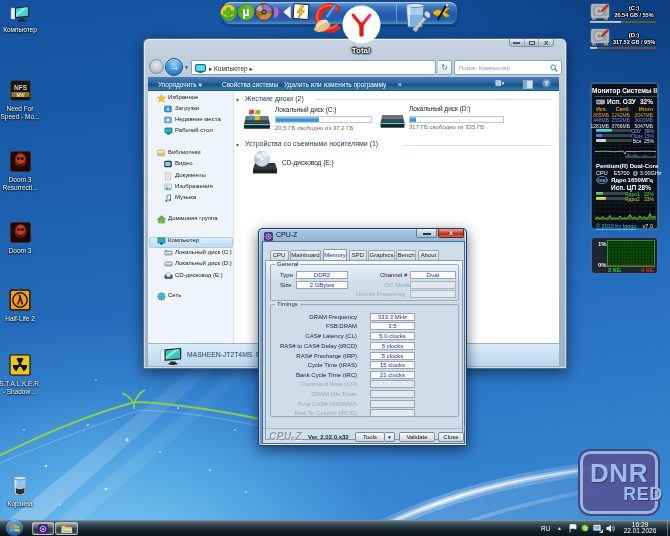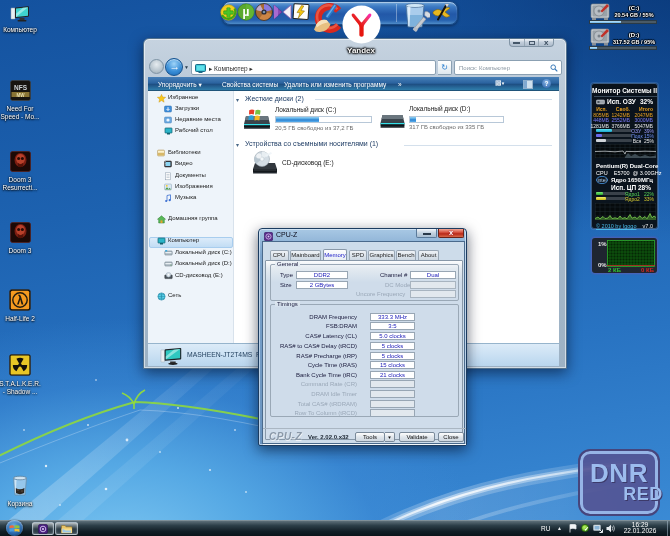--- a/index.html
+++ b/index.html
@@ -224,21 +224,21 @@
    <path d="M13,8 A5,5 0 0 1 21,8 L19,11 L15,11 Z" fill="#d8dce2" stroke="#8a9098" stroke-width="0.5"></path>
    <rect x="14.8" y="26" width="4.4" height="3.5" rx="1" fill="#b8bcc4"></rect>
         </g>
   </svg>
   <svg class="dkic" style="left:432px;top:3px" width="20" height="19" viewBox="0 0 20 19">
    <path d="M1,9 Q5,4.5 10,8 Q15,3 18,5 L13,9 L18,13 Q13,16 10,11 Q5,15 1,10.5 Z" fill="#e8b820" stroke="#8a6a08" stroke-width="0.6"></path>
    <rect x="9" y="0.5" width="2" height="18" rx="1" fill="#18140e" transform="rotate(30 10 9.5)"></rect>
    <path d="M13,1 L17,1 L15,4 Z" fill="#e8e8e8" stroke="#888" stroke-width="0.4"></path>
   </svg>
  </div>
- <div id="ylabel" style="position:absolute;left:320px;top:46px;z-index:33;width:82px;text-align:center;color:#fff;font-weight:bold;font-size:8px;text-shadow:0 1px 2px #000,1px 0 2px #000,-1px 0 2px #000,0 -1px 2px #000;">Yandex</div>
+ <div id="ylabel" style="position:absolute;left:320px;top:46px;z-index:33;width:82px;text-align:center;color:#fff;font-weight:bold;font-size:8px;text-shadow:0 1px 2px #000,1px 0 2px #000,-1px 0 2px #000,0 -1px 2px #000;">Total</div>
 
  <div id="explorer" style="position:absolute;left:143px;top:38px;width:424px;height:331px;border-radius:6px 6px 0 0;background:linear-gradient(180deg,#c6d3e0 0%,#aebfd0 30%,#9cb1c4 100%);border:1px solid #51708c;box-shadow:0 4px 14px rgba(0,10,30,.55), inset 0 0 0 1px rgba(255,255,255,.55);">
 
   <div style="position:absolute;left:365px;top:0px;width:45px;height:8px;background:linear-gradient(180deg,#f4f7fa,#c2cedb 45%,#aebdcc);border:1px solid #8295a6;border-top:none;border-radius:0 0 4px 4px;display:flex;">
    <div style="flex:1;border-right:1px solid #98a8b6;position:relative;">
           <div style="position:absolute;left:3px;bottom:2px;width:7px;height:2px;background:#46586a;"></div>
         </div>
    <div style="flex:1;border-right:1px solid #98a8b6;position:relative;">
           <div style="position:absolute;left:4px;top:1.5px;width:6px;height:4.5px;border:1.2px solid #46586a;"></div>
         </div>

